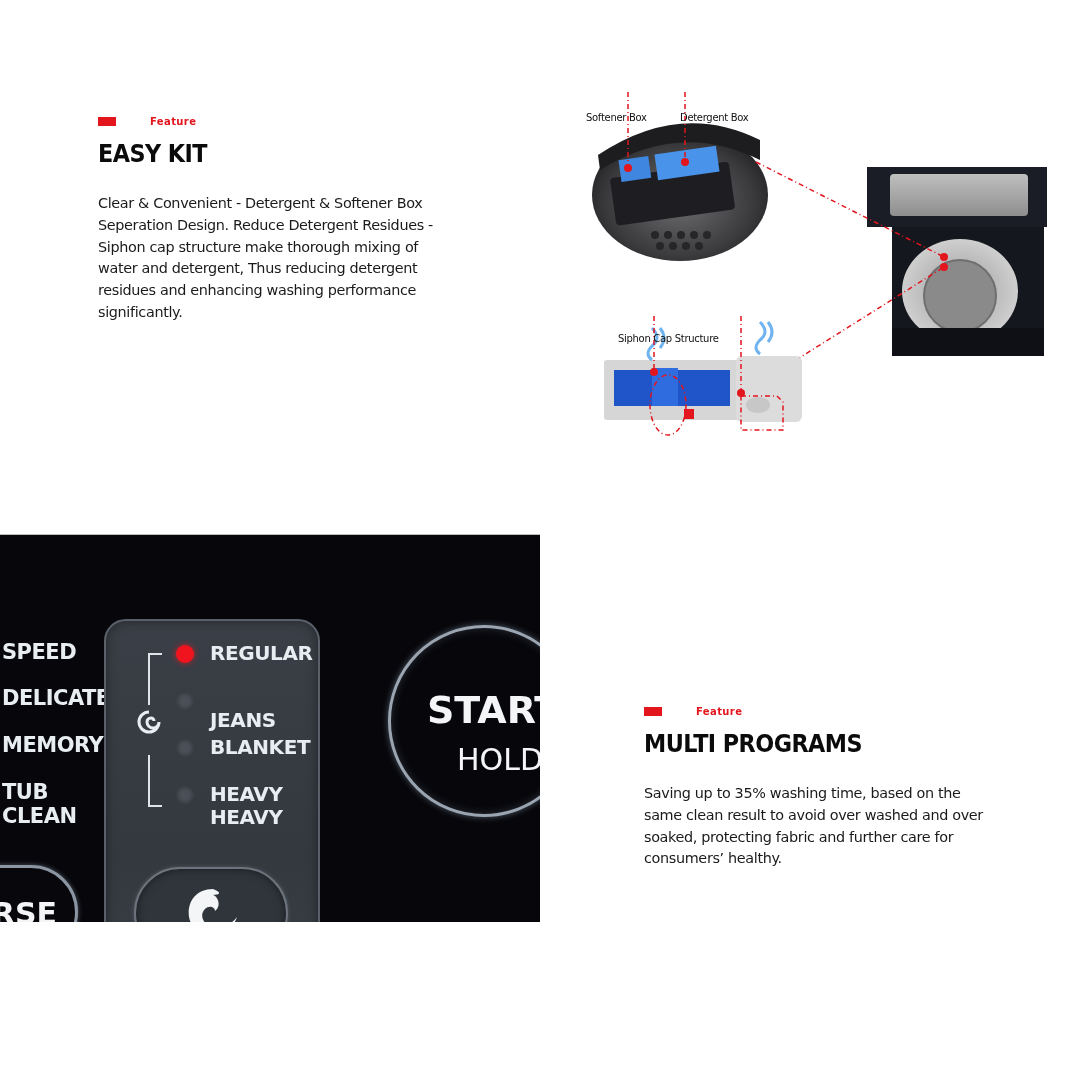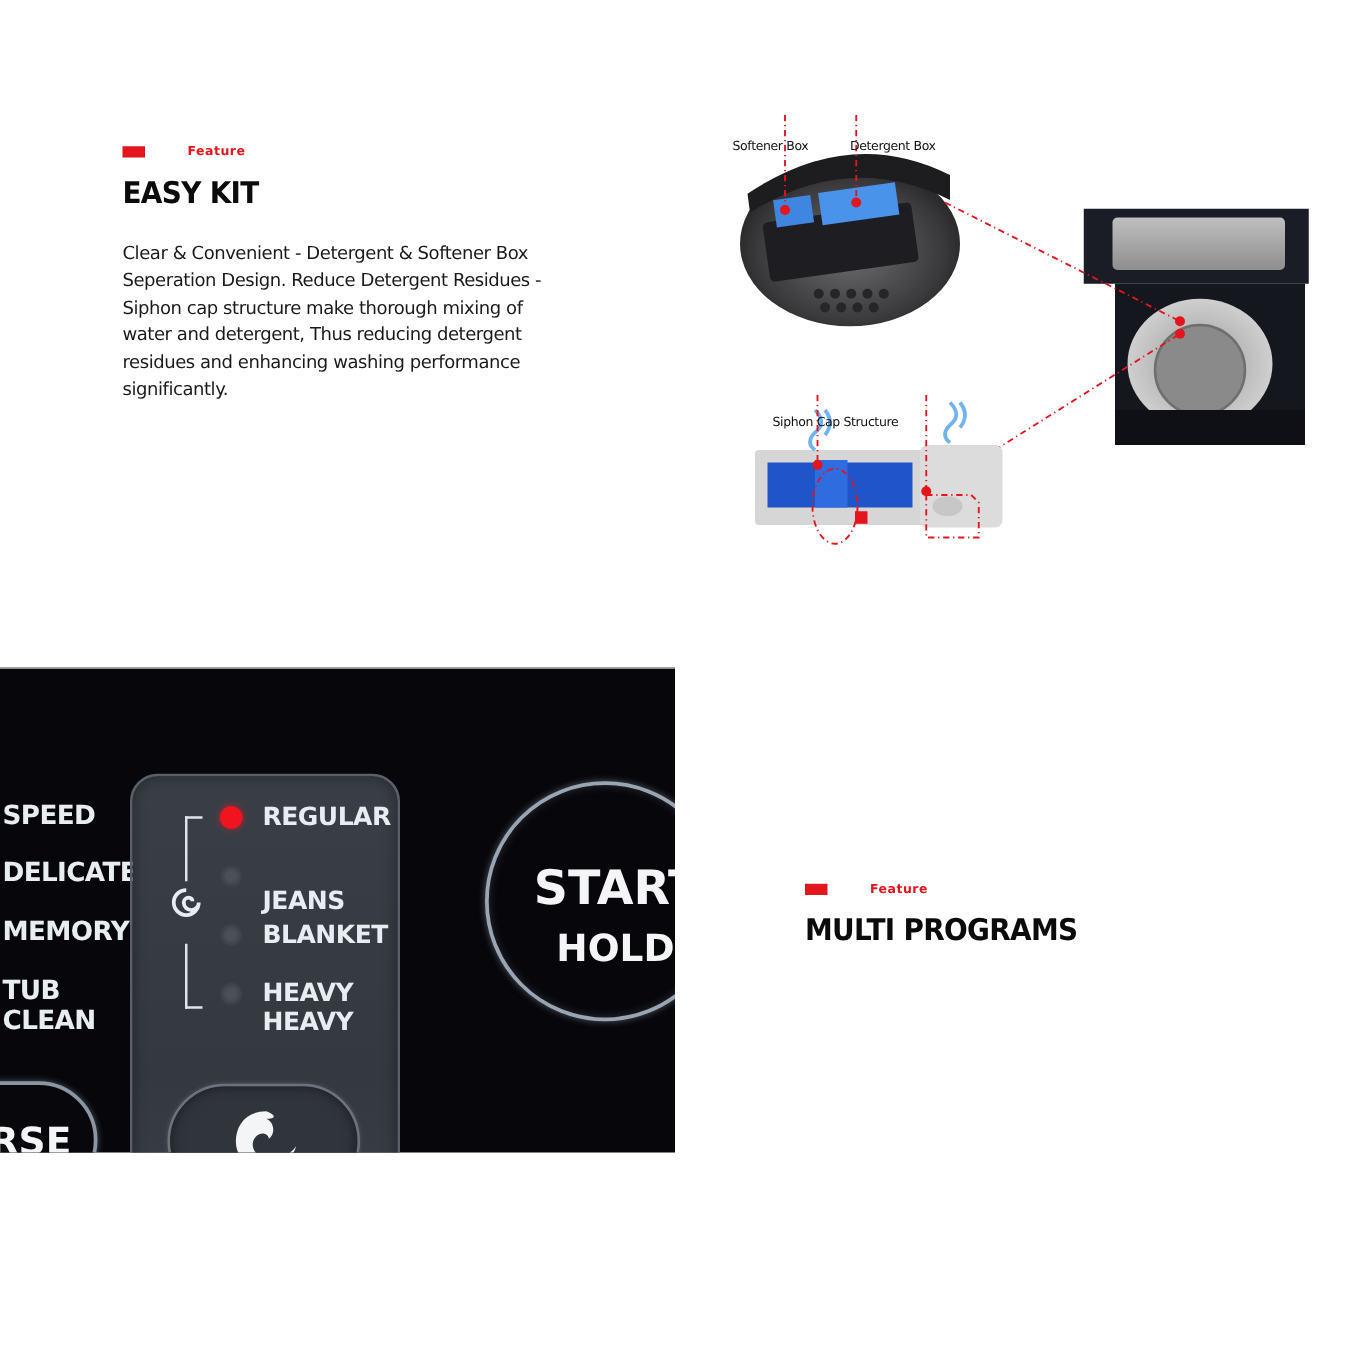--- a/index.html
+++ b/index.html
@@ -31,21 +31,21 @@
   .bracket { position: absolute; left: 42px; border-left: 2px solid #dfe4ea; width: 14px; }
   .bracket.top { top: 32px; height: 52px; border-top: 2px solid #dfe4ea; }
   .bracket.bot { top: 134px; height: 52px; border-bottom: 2px solid #dfe4ea; }
   .mini-wave { position: absolute; left: 30px; top: 88px; width: 26px; height: 26px; }
   .wave-button { position: absolute; left: 28px; top: 246px; width: 154px; height: 92px; border-radius: 46px; background: #30353c; border: 2px solid #6c737c; box-shadow: inset 0 0 10px rgba(0,0,0,0.5), 0 0 4px rgba(150,160,170,0.3); }
   .greatwaves { position: absolute; left: 20px; top: 352px; color: #fff; font-size: 24px; letter-spacing: -1px; white-space: nowrap; }
   .greatwaves b { font-weight: 900; }
   .greatwaves span { font-weight: 300; }
   .start-btn { position: absolute; left: 388px; top: 90px; width: 192px; height: 192px; border-radius: 50%; border: 3px solid #9aa5b1; box-shadow: 0 0 6px rgba(150,170,190,0.5), inset 0 0 8px rgba(120,140,160,0.3); background: #07070b; }
   .start-btn .s1 { position: absolute; left: 36px; top: 60px; color: #f3f5f7; font-size: 38px; font-weight: 600; letter-spacing: 0px; }
-  .start-btn .s2 { position: absolute; left: 54px; top: 114px; color: #f3f5f7; font-size: 30px; font-weight: 700; }
+  .start-btn .s2 { position: absolute; left: 66px; top: 114px; color: #f3f5f7; font-size: 30px; font-weight: 400; }
   .course-btn { position: absolute; left: -90px; top: 330px; width: 168px; height: 94px; border-radius: 47px; border: 3px solid #8b96a2; box-shadow: 0 0 5px rgba(150,170,190,0.5); background: #08080c; }
   .course-btn .c { position: absolute; right: 18px; top: 28px; color: #f3f5f7; font-size: 30px; font-weight: 600; }
 </style>
 </head>
 <body>
 
 <div class="feature" id="f1">
   <div class="tag">
     <span class="bar"></span>
     <span class="tag-label">Feature</span>
@@ -167,13 +167,14 @@
     <span class="s2">HOLD</span>
   </div>
 </div>
 
 <div class="feature" id="f2">
   <div class="tag">
     <span class="bar"></span>
     <span class="tag-label">Feature</span>
   </div>
   <div class="title">MULTI PROGRAMS</div>
+  <div class="desc">Saving up to 35% washing time, based on the same clean result to avoid over washed and over soaked, protecting fabric and further care for consumers’ healthy.</div>
 </div>
 
 </body></html>

